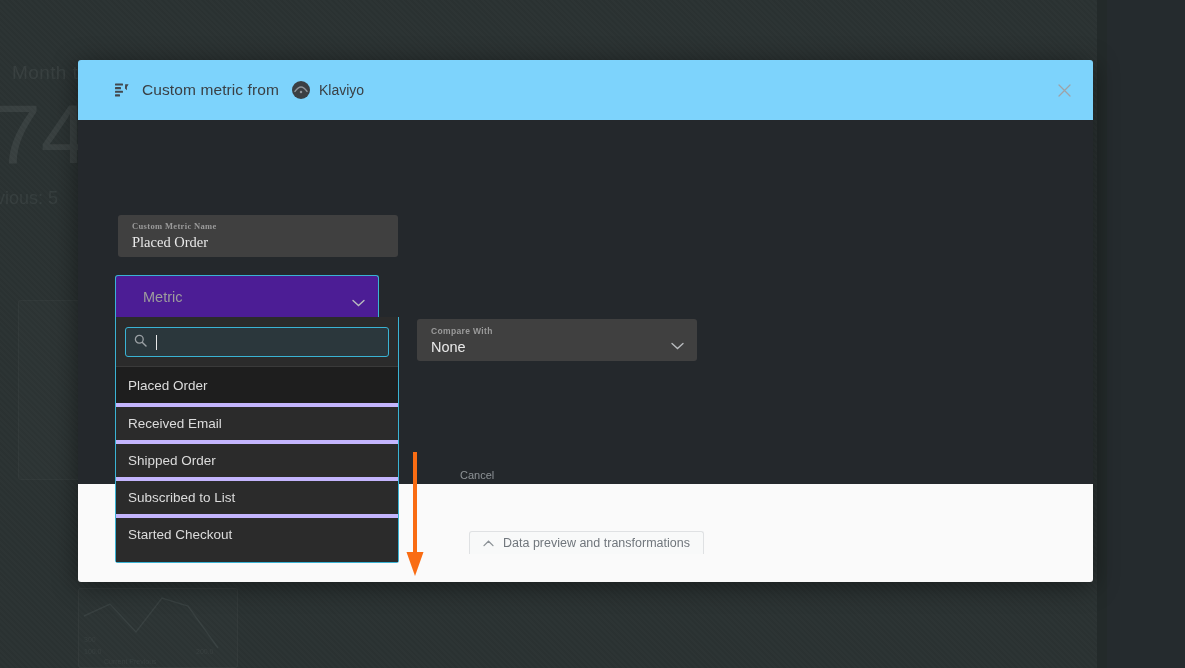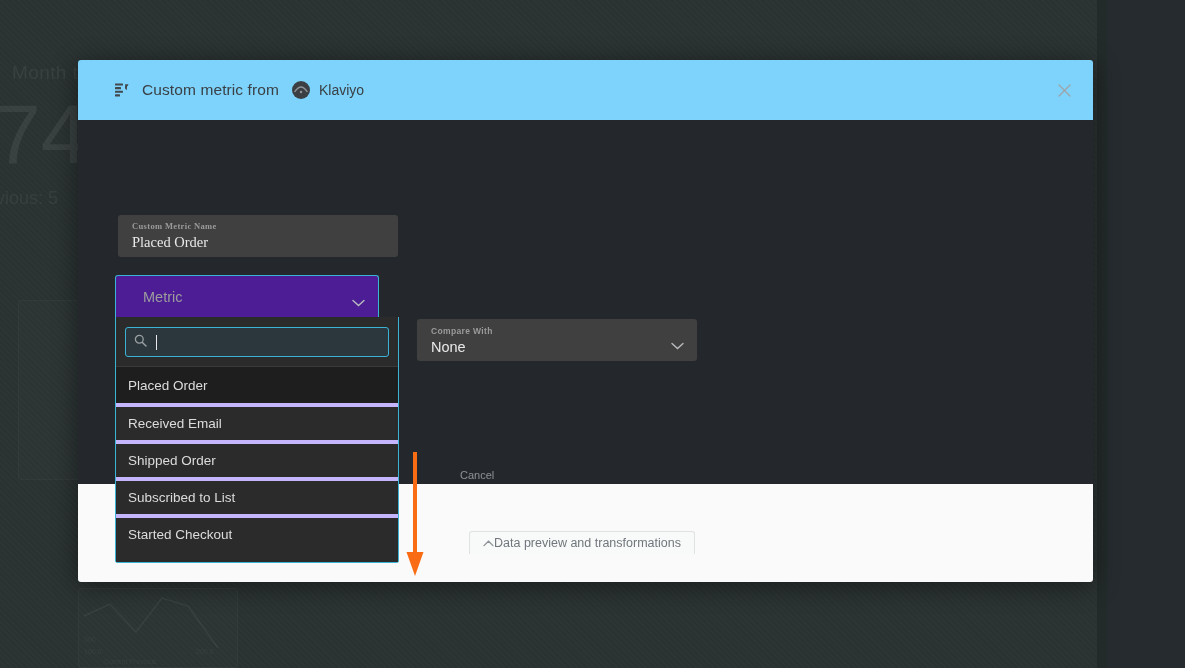--- a/index.html
+++ b/index.html
@@ -170,21 +170,21 @@
     font-size: 11px; color: #8d9296; cursor: pointer;
     padding: 6px 10px;
   }
 
   
   #data-preview-toggle {
     position: absolute; left: 391px; top: 411px;
     height: 23px; background: #f8f9f9;
     border: 1px solid #dfe1e3; border-bottom: none;
     border-radius: 3px 3px 0 0;
-    display: flex; align-items: center; 
+    display: flex; align-items: center; gap: 9px;
     padding: 0 13px; z-index: 45; cursor: pointer;
   }
   #data-preview-toggle span {
     font-size: 12.5px; color: #70767c; white-space: nowrap;
   }
 
   
   #modal-footer {
     position: absolute; left: 0; right: 0; top: 424px; height: 98px;
     background: #fafafa; border-radius: 0 0 3px 3px;

